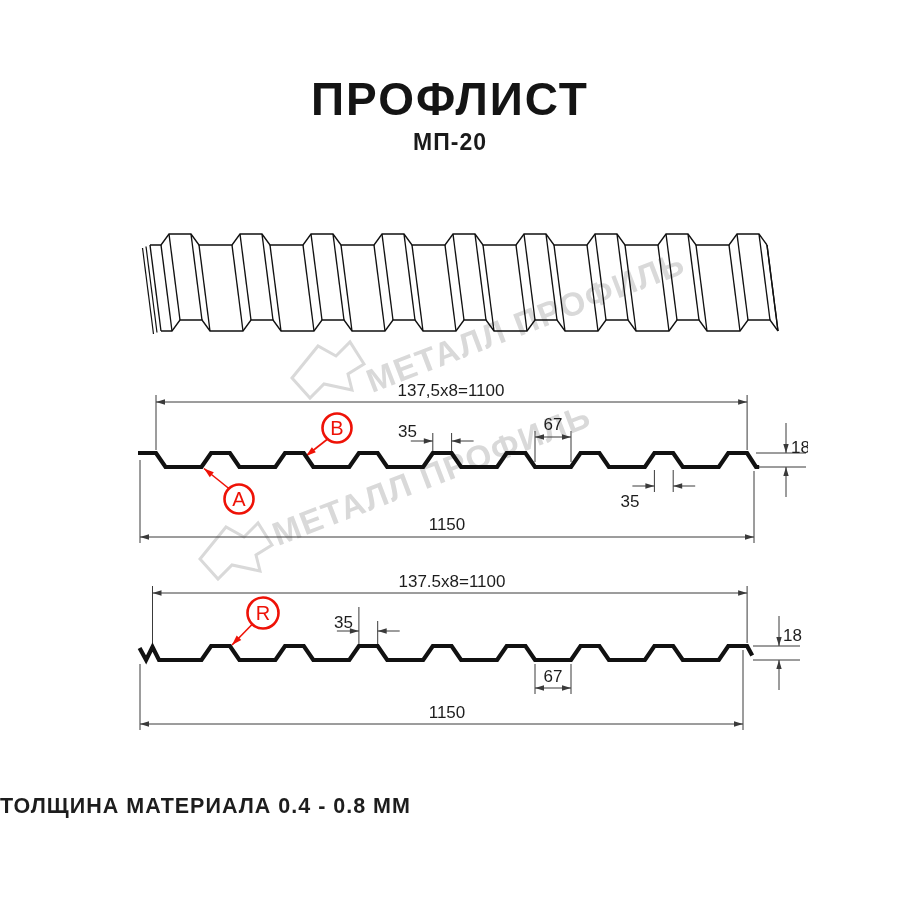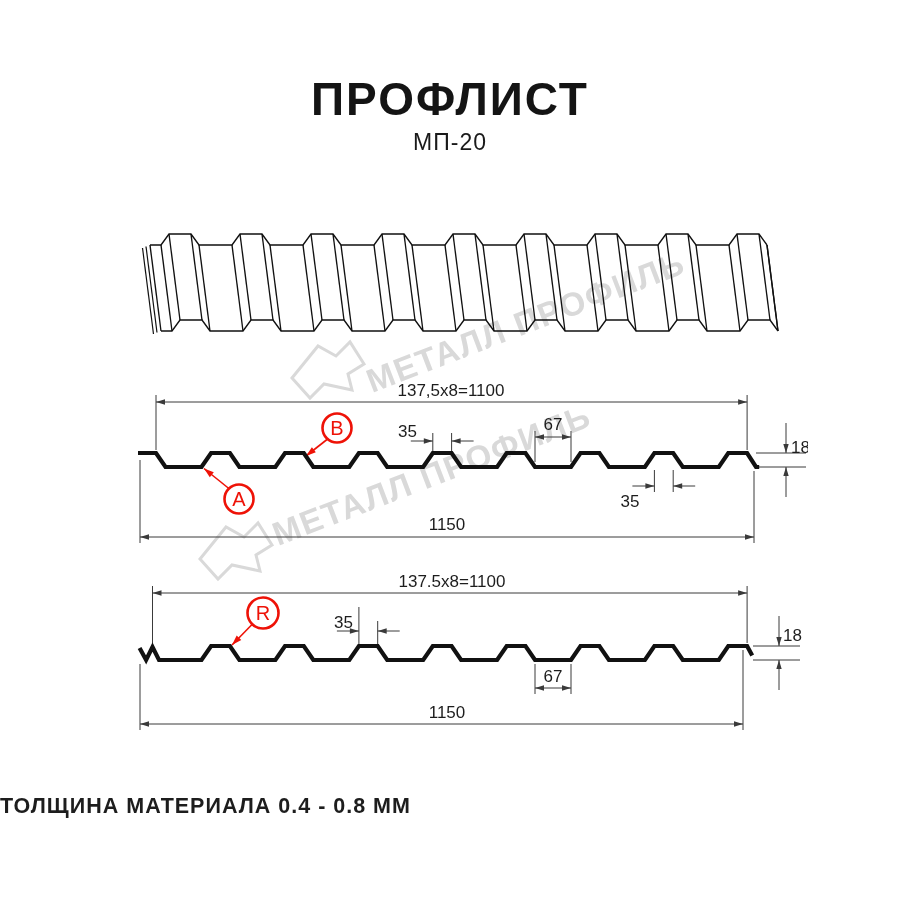--- a/index.html
+++ b/index.html
@@ -1,21 +1,21 @@
 <!DOCTYPE html>
 <html><head>
 <meta charset="utf-8">
 <style>
   html,body{margin:0;padding:0;background:#fff;}
   .canvas{position:relative;width:808px;height:900px;background:#ffffff;overflow:hidden;
           font-family:"Liberation Sans",sans-serif;}
   .title{position:absolute;top:76px;left:0;width:900px;text-align:center;
          font-size:46px;font-weight:800;letter-spacing:2px;color:#141414;line-height:1;}
   .subtitle{position:absolute;top:131px;left:0;width:900px;text-align:center;
-         font-size:23px;font-weight:400;letter-spacing:1px;color:#1a1a1a;line-height:1;}
+         font-size:23px;font-weight:700;letter-spacing:1px;color:#1a1a1a;line-height:1;}
   .footer{position:absolute;top:796px;left:0;width:900px;text-align:left;
          font-size:21.5px;font-weight:600;letter-spacing:1px;color:#1d1d1d;line-height:1;}
   svg{position:absolute;left:0;top:0;}
   .dim{font-family:"Liberation Sans",sans-serif;font-size:17px;fill:#1d1d1d;}
   .mid{text-anchor:middle;}
   .end{text-anchor:end;}
   .prof{fill:none;stroke:#111;stroke-width:4.2;stroke-linejoin:miter;}
   .wm-text{font-family:"Liberation Sans",sans-serif;font-size:33px;font-weight:700;
            letter-spacing:1.5px;fill:#d9d9d9;}
   .wm-logo{fill:none;stroke:#d9d9d9;stroke-width:3;stroke-linejoin:miter;}

